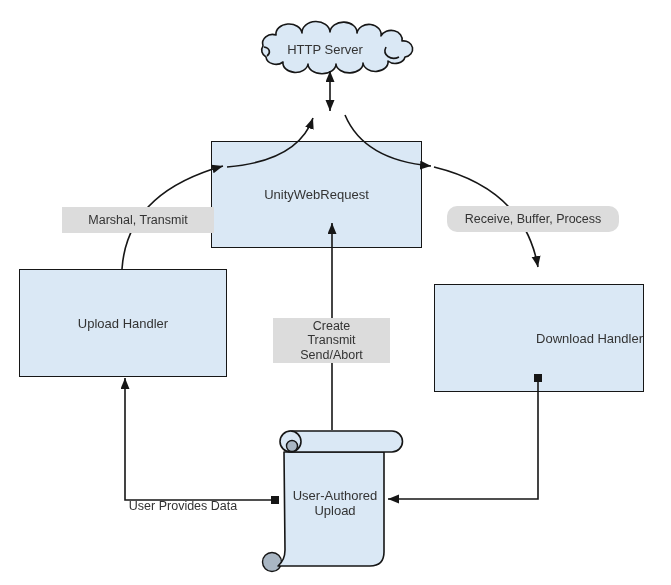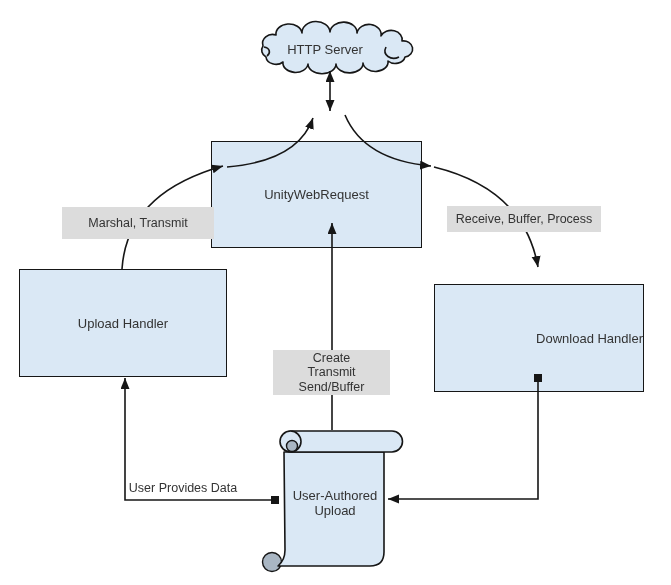--- a/index.html
+++ b/index.html
@@ -20,28 +20,28 @@
   }
   .box-uwr{left:211px;top:113px;width:209px;height:105px;margin-top:28px;}
   .box-upload{left:19px;top:269px;width:206px;height:106px;align-items:center;}
   .box-download{left:434px;top:284px;width:208px;height:106px;justify-content:flex-end;}
   .glabel{
     position:absolute;z-index:3;
     background:var(--label-bg,#dcdcdc);
     display:flex;flex-direction:column;align-items:center;justify-content:center;
     font-size:12.5px;line-height:14.5px;text-align:center;
   }
-  .lab-marshal{left:62px;top:207px;width:152px;height:32px;}
-  .lab-receive{left:447px;top:206px;width:154px;height:26px;}
-  .lab-create{left:273px;top:318px;width:117px;height:45px;margin-top:32px;}
+  .lab-marshal{left:62px;top:207px;width:152px;height:26px;}
+  .lab-receive{left:447px;top:206px;width:172px;height:26px;border-radius:10px;}
+  .lab-create{left:273px;top:318px;width:117px;height:45px;}
   .tlabel{
     position:absolute;z-index:3;
     font-size:12.5px;text-align:center;white-space:nowrap;
   }
-  .lab-provides{left:123px;top:481px;width:120px;}
+  .lab-provides{left:123px;top:499px;width:120px;}
   .lab-reads{left:411px;top:480px;width:120px;}
   .cloud-text{position:absolute;z-index:3;left:252px;top:42px;width:146px;text-align:center;font-size:13px;}
   .scroll-text{position:absolute;z-index:3;left:283px;top:488px;width:104px;text-align:center;font-size:13px;line-height:15px;}
   .shape{fill:var(--node-fill,#dae8f5);stroke:var(--line,#111);stroke-width:1.6;stroke-linejoin:round;}
   .sline{fill:none;stroke:var(--line,#111);stroke-width:1.6;}
   .curl{fill:var(--curl-fill,#a9b6c3);stroke:var(--line,#111);stroke-width:1.4;}
   .sq{fill:var(--line,#111);stroke:none;}
   .arrhead{fill:var(--line,#111);}
 </style>
 </head>
@@ -111,18 +111,18 @@
   <div class="scroll-text">
     <div>User-Authored</div>
     <div>Upload</div>
   </div>
 
   <div class="glabel lab-marshal">Marshal, Transmit</div>
   <div class="glabel lab-receive">Receive, Buffer, Process</div>
   <div class="glabel lab-create">
     <div>Create</div>
     <div>Transmit</div>
-    <div>Send/Buffer</div>
+    <div>Send/Abort</div>
   </div>
 
   <div class="tlabel lab-provides">User Provides Data</div>
 
 </div>
 
 </body></html>

